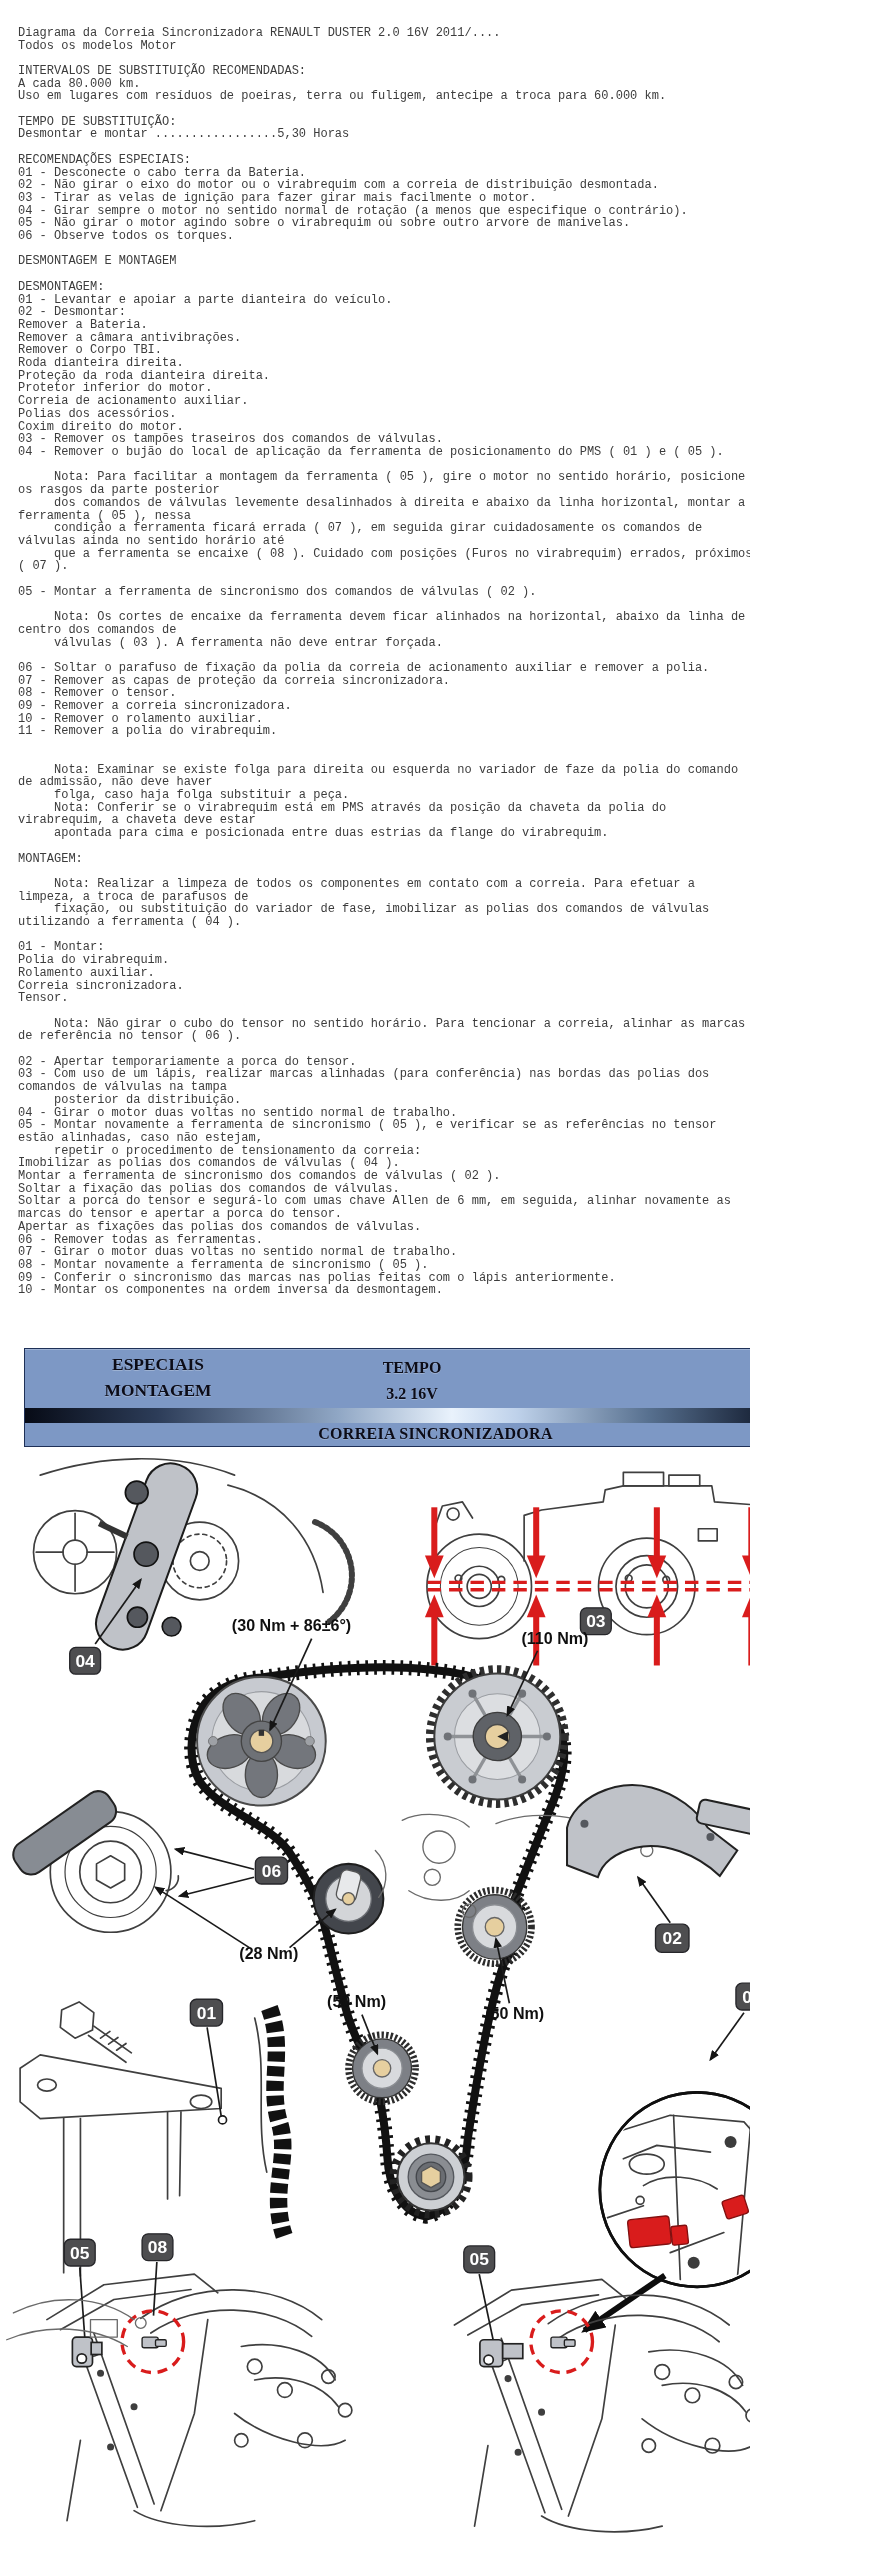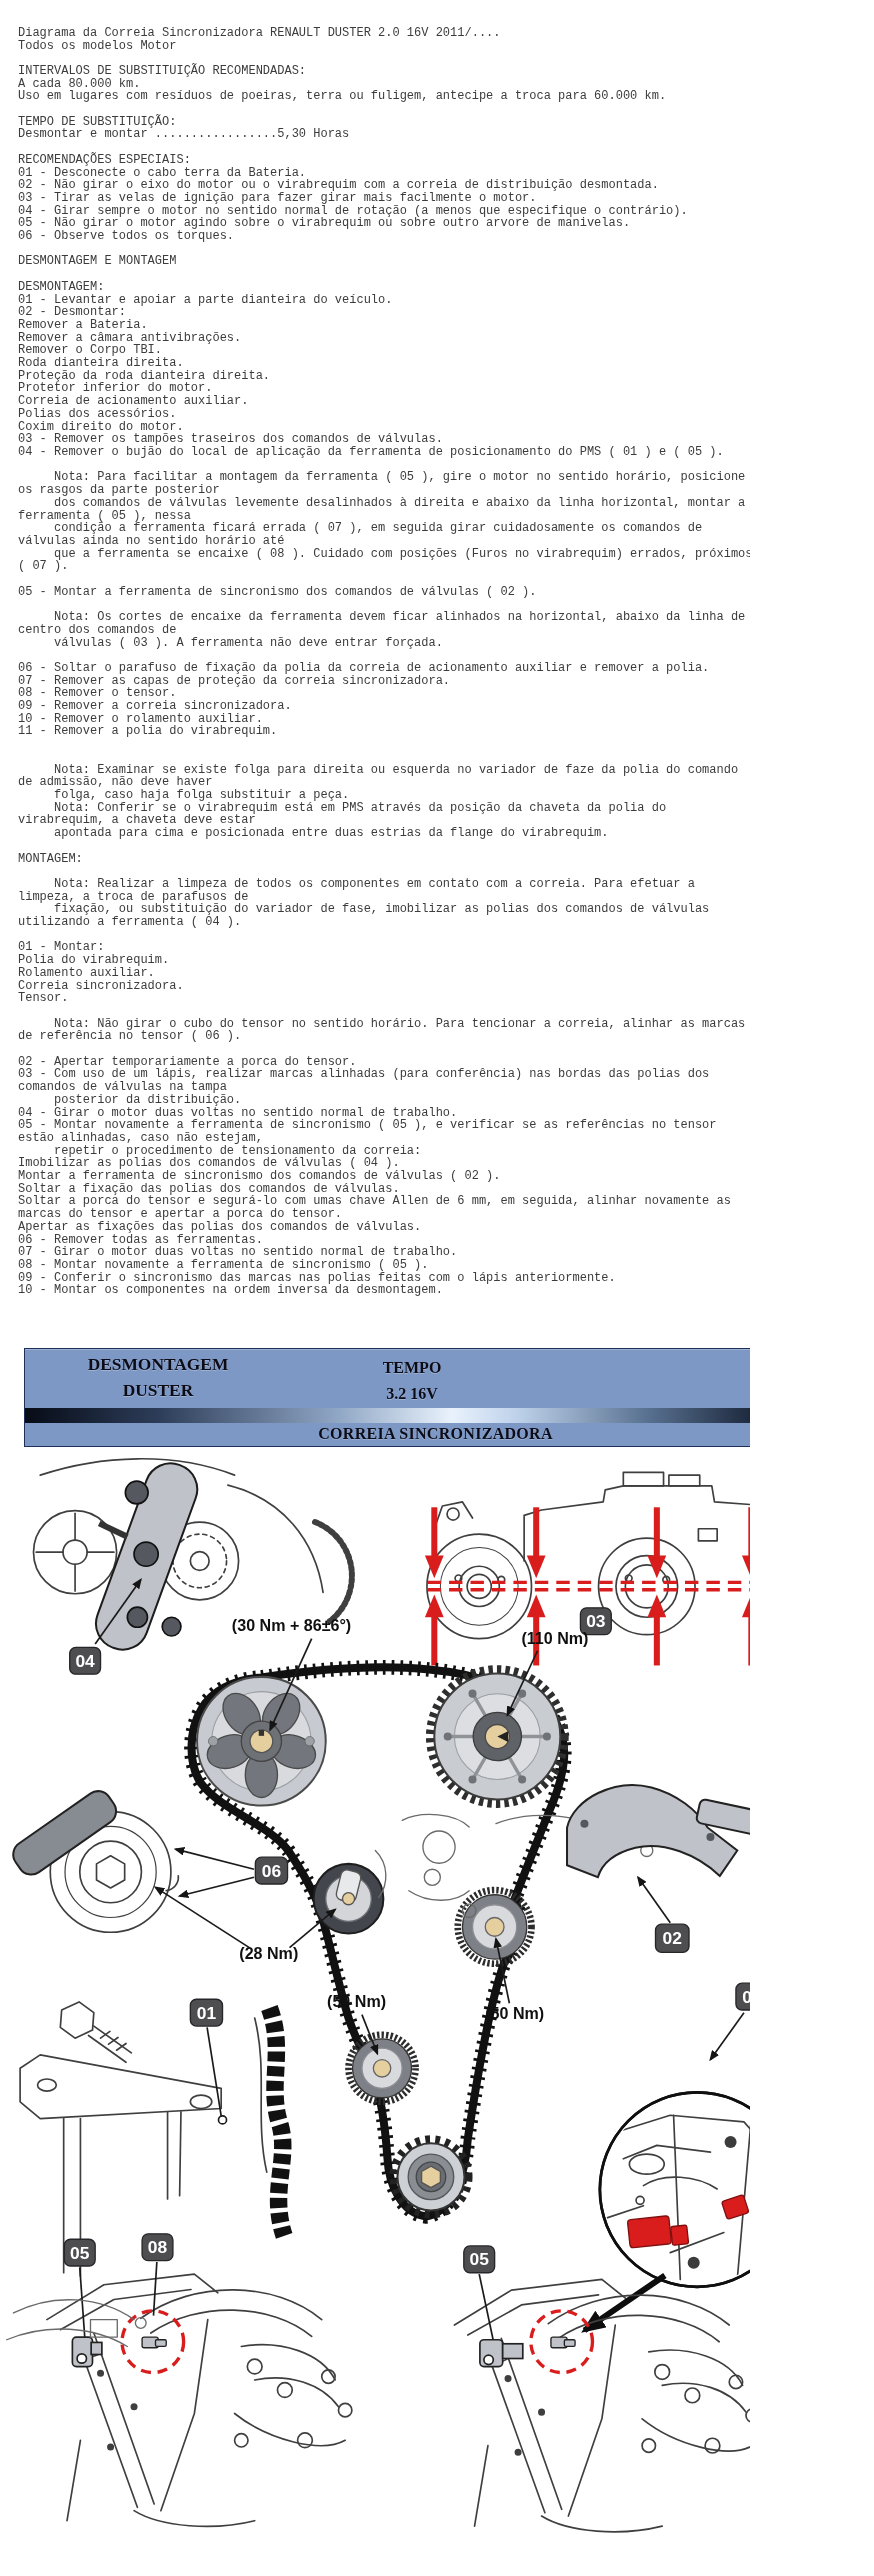--- a/index.html
+++ b/index.html
@@ -149,22 +149,22 @@
 Apertar as fixações das polias dos comandos de válvulas.
 06 - Remover todas as ferramentas.
 07 - Girar o motor duas voltas no sentido normal de trabalho.
 08 - Montar novamente a ferramenta de sincronismo ( 05 ).
 09 - Conferir o sincronismo das marcas nas polias feitas com o lápis anteriormente.
 10 - Montar os componentes na ordem inversa da desmontagem.</pre>
 
   <div class="banner">
     <div class="banner-top">
       <div class="banner-col fab-col">
-        <div class="banner-line1">DESMONTAGEM</div>
-        <div class="banner-line2">DUSTER</div>
+        <div class="banner-line1">ESPECIAIS</div>
+        <div class="banner-line2">MONTAGEM</div>
       </div>
       <div class="banner-col motor-col">
         <div class="banner-line1">TEMPO</div>
         <div class="banner-line2">3.2 16V</div>
       </div>
     </div>
     <div class="stripe"></div>
     <div class="banner-bottom">
       <div class="section-title">CORREIA SINCRONIZADORA</div>
     </div>

